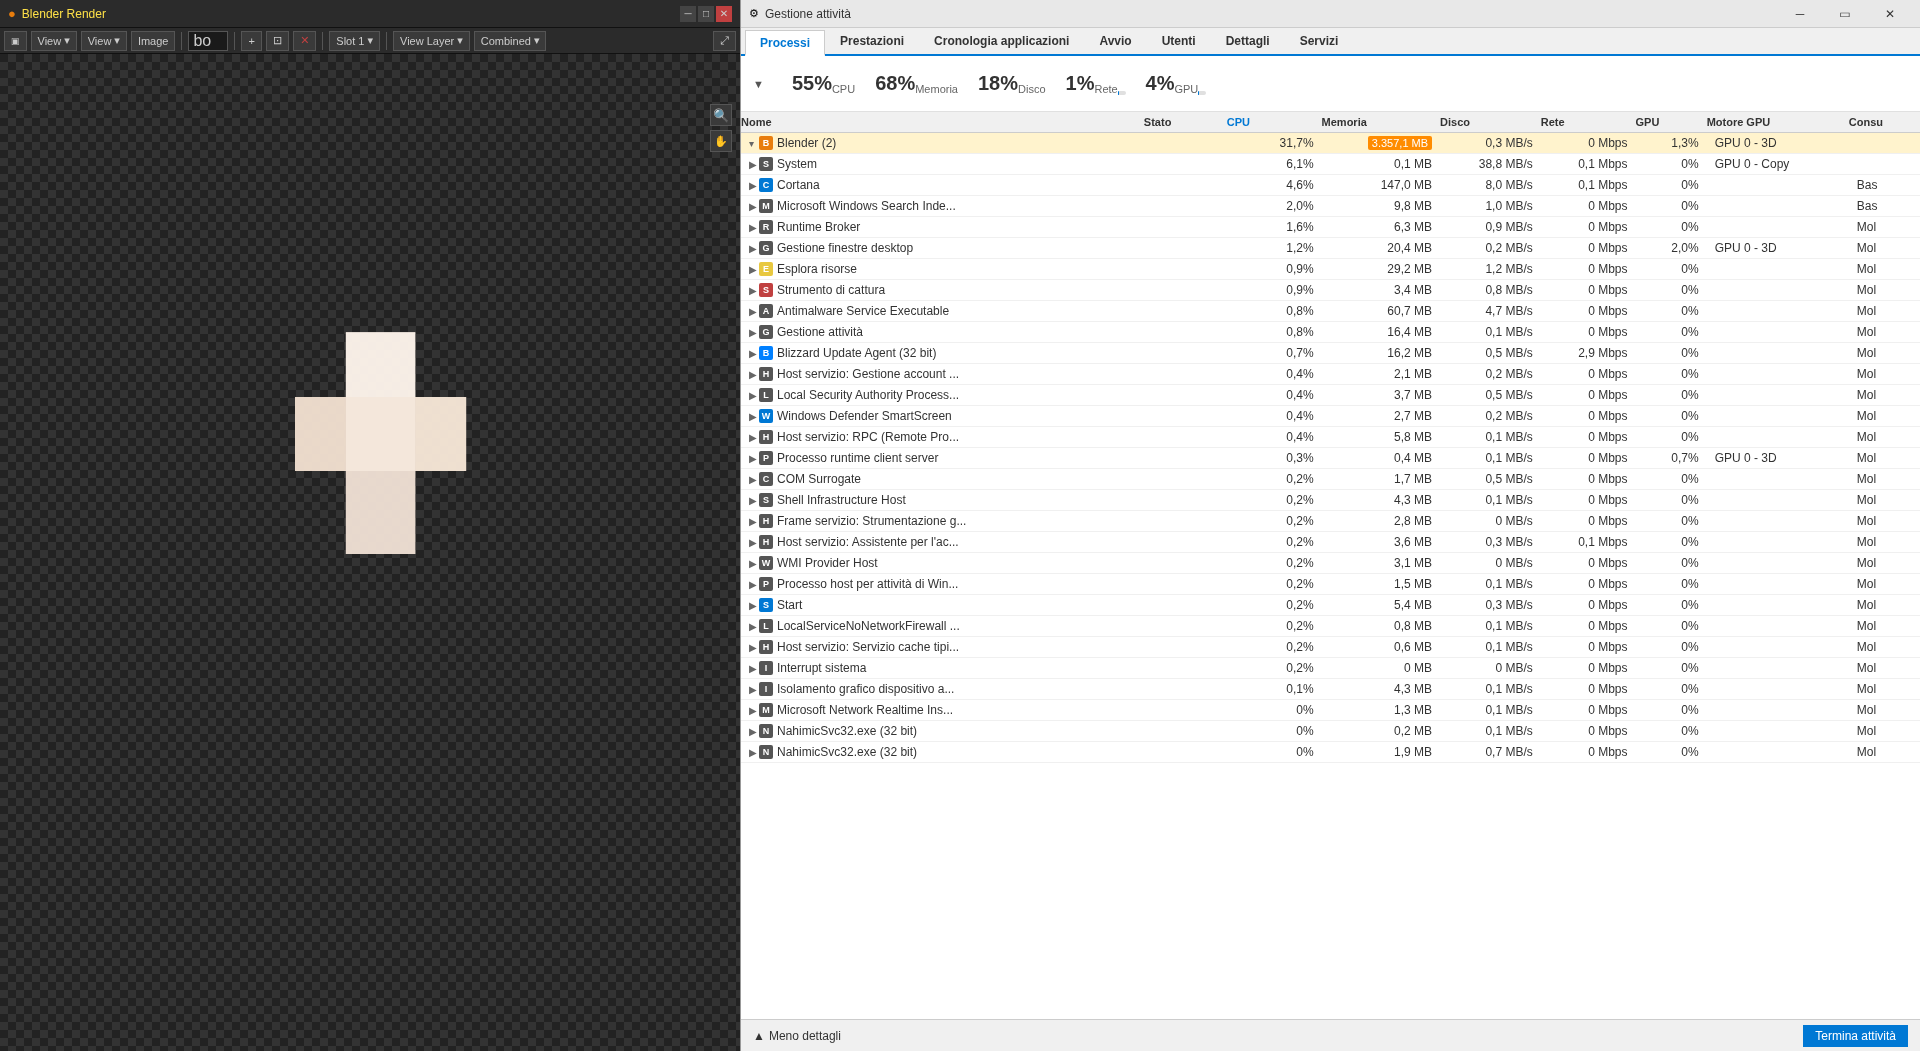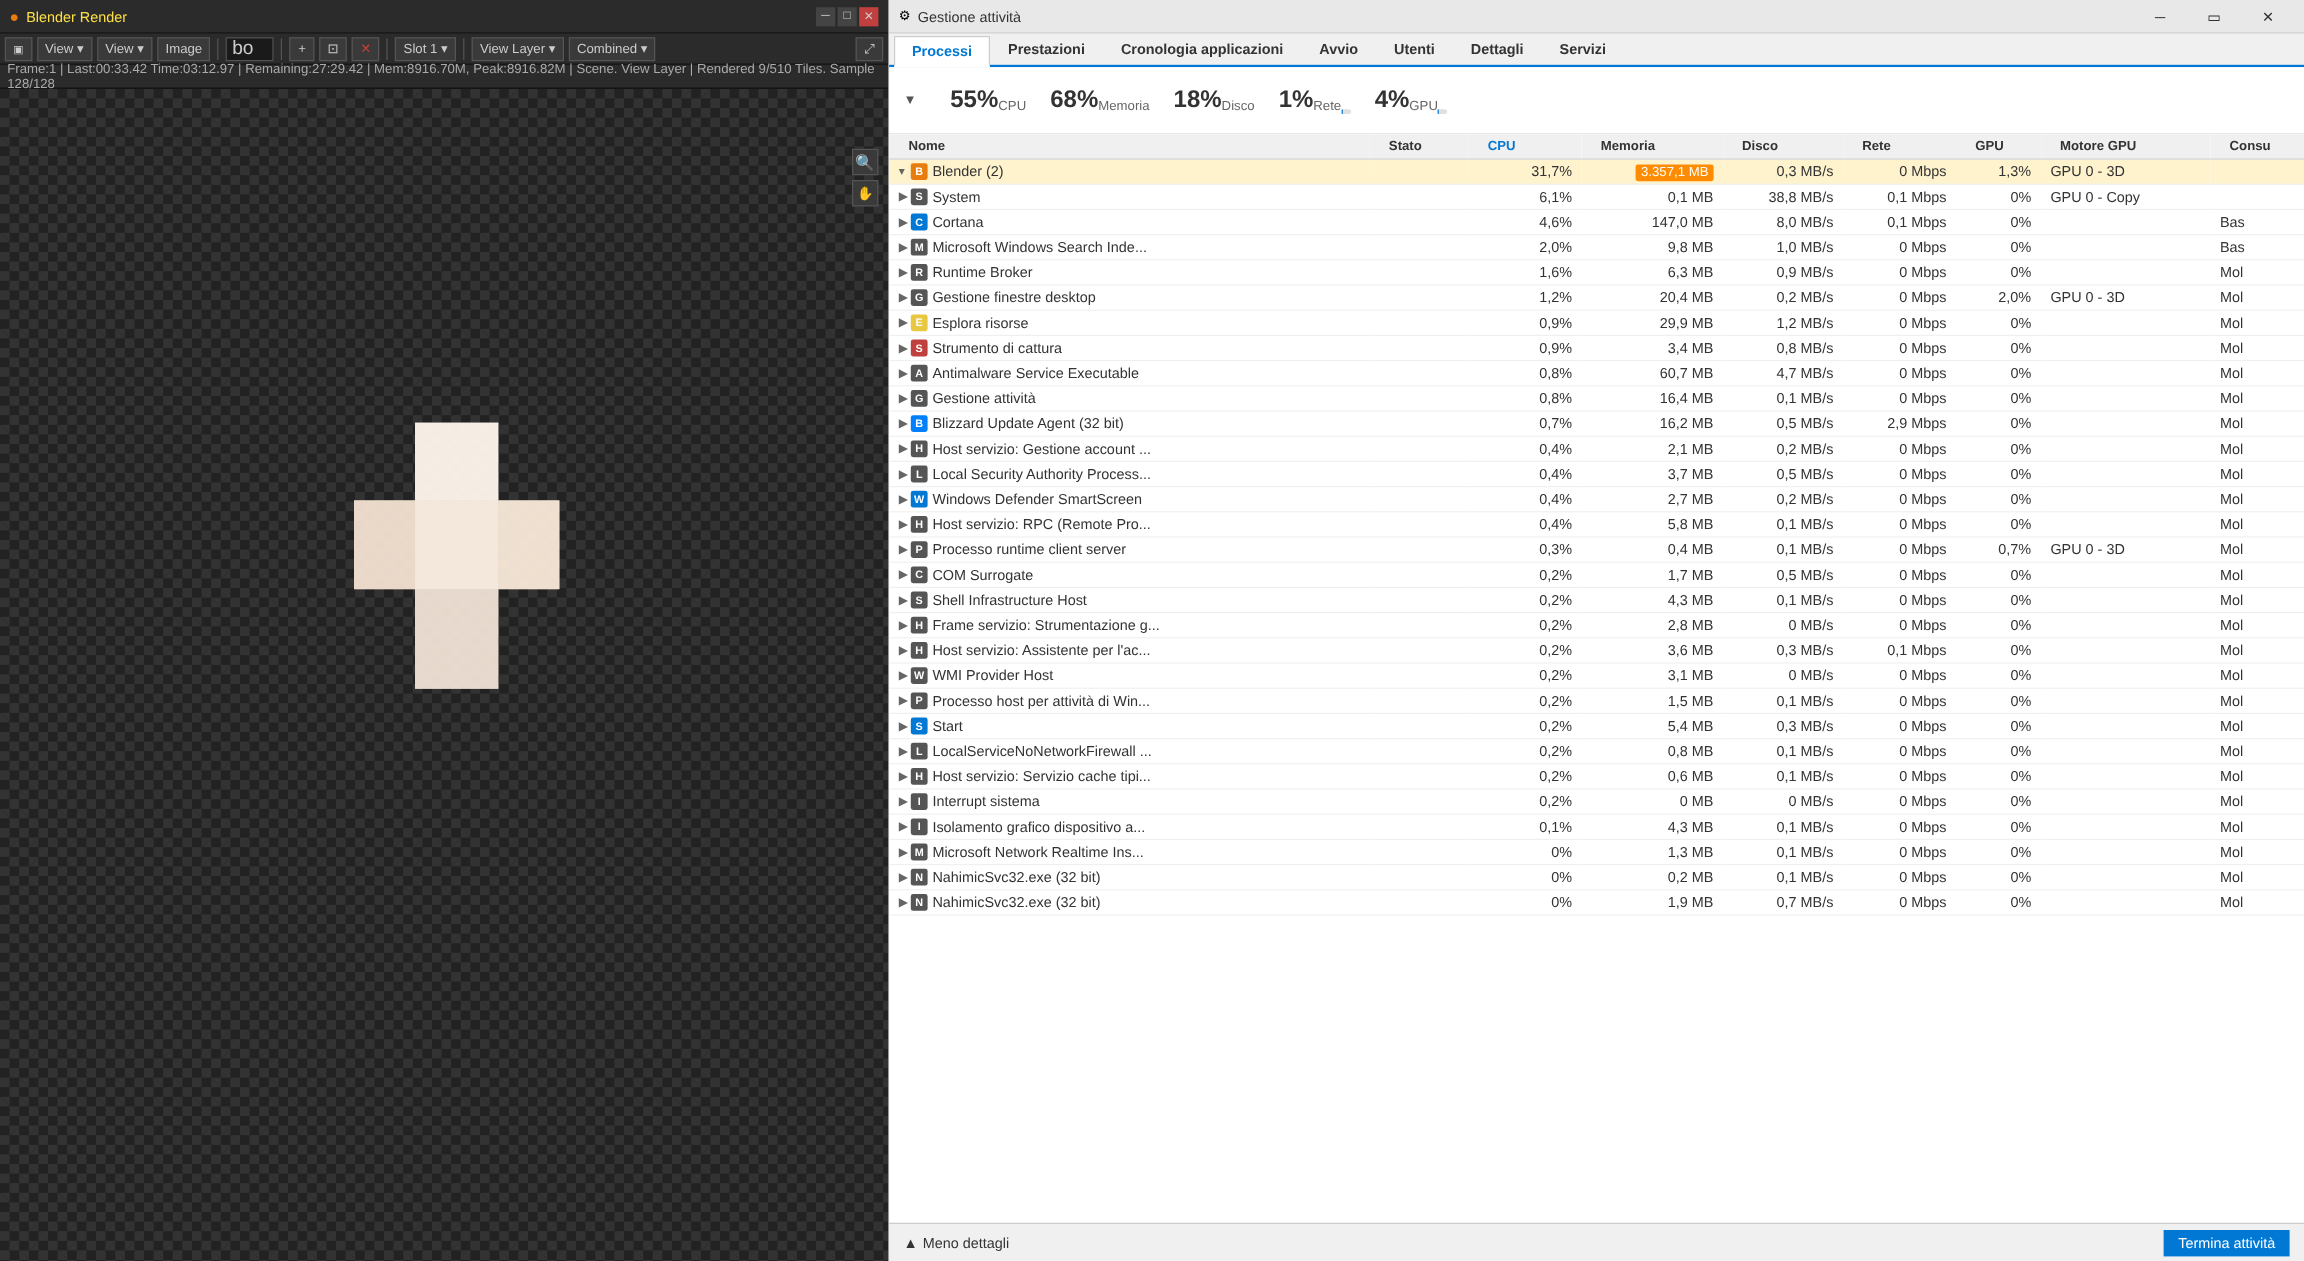--- a/index.html
+++ b/index.html
@@ -260,21 +260,21 @@
       background: white;
     }
 
     #tm-table {
       width: 100%;
       border-collapse: collapse;
     }
     #tm-table thead th {
       background: #f0f0f0;
       border-bottom: 1px solid #ccc;
-      padding: 4px 16px;
+      padding: 4px 0;
       text-align: left;
       font-size: 11px;
       font-weight: 600;
       color: #333;
       position: sticky;
       top: 0;
       cursor: pointer;
       white-space: nowrap;
     }
     #tm-table thead th.sorted { color: #0078d4; }
@@ -393,23 +393,20 @@
       <span>View Layer</span>▾
     </button>
     <button class="tb-btn">
       <span>Combined</span>▾
     </button>
     <div style="margin-left:auto;">
       <button class="tb-btn">⤢</button>
     </div>
   </div>
 
-  <div id="blender-statusbar">
-    <span>Frame:1 | Last:00:33.42 Time:03:12.97 | Remaining:27:29.42 | Mem:8916.70M, Peak:8916.82M | Scene. View Layer | Rendered 9/510 Tiles. Sample 128/128</span>
-  </div>
 
   <div id="blender-viewport">
     <div class="checker-bg">
 
       <svg class="render-cross" viewBox="0 0 200 220" xmlns="http://www.w3.org/2000/svg" style="position:absolute; top:260px; left:295px; width:185px; height:240px;">
 
         <rect x="0" y="70" width="185" height="80" fill="#f5e8dc" opacity="0.92"></rect>
 
         <rect x="55" y="0" width="75" height="240" fill="#f5e8dc" opacity="0.92"></rect>
 
@@ -610,21 +607,21 @@
           <tr>
       <td>
         <div class="proc-name-cell">
           <span class="expand-arrow">▶</span>
           <span class="proc-icon" style="background:#e8c840; color:white; font-size:9px; font-weight:bold; display:inline-flex; align-items:center; justify-content:center;">E</span>
           <span>Esplora risorse</span>
         </div>
       </td>
       <td></td>
       <td class="col-right">0,9%</td>
-      <td class="col-right">29,9 MB</td>
+      <td class="col-right">29,2 MB</td>
       <td class="col-right">1,2 MB/s</td>
       <td class="col-right">0 Mbps</td>
       <td class="col-right">0%</td>
       <td class="col-gpu-text"></td>
       <td>Mol</td>
     </tr>
           <tr>
       <td>
         <div class="proc-name-cell">
           <span class="expand-arrow">▶</span>

